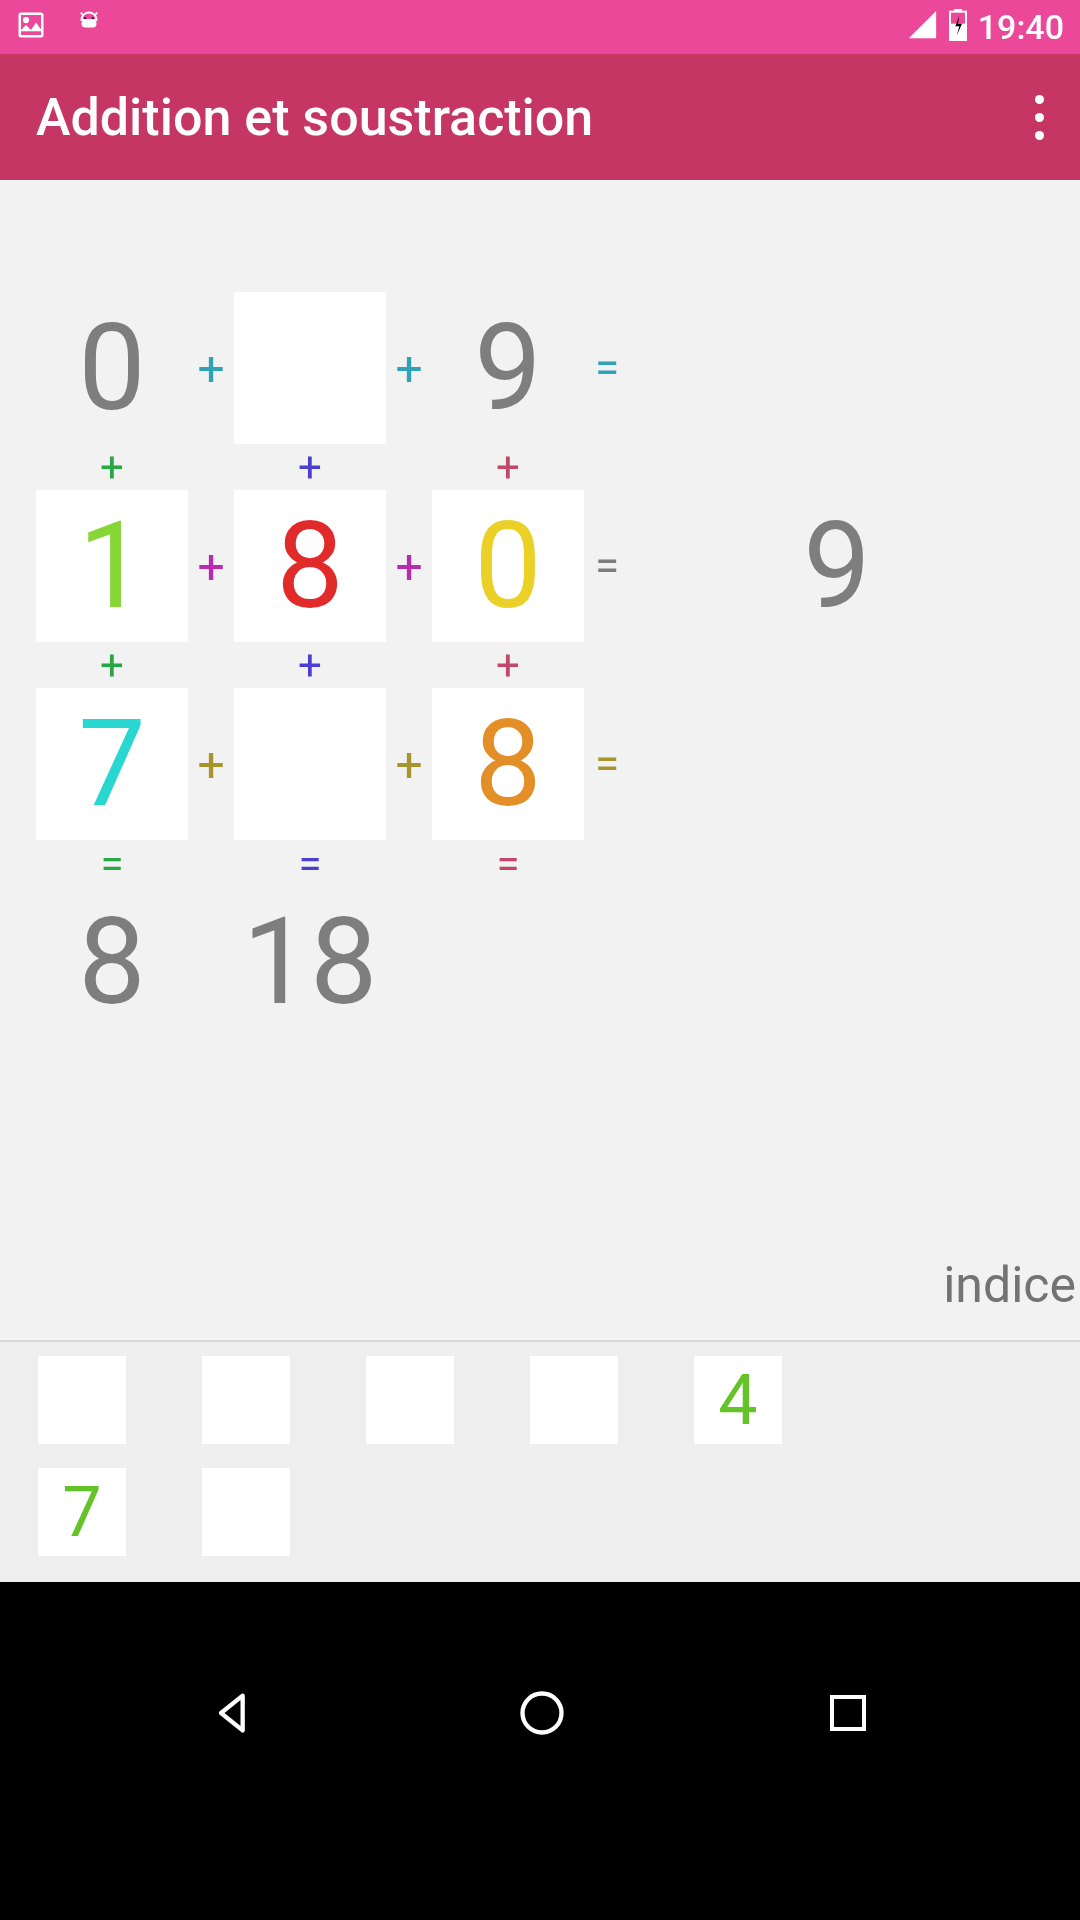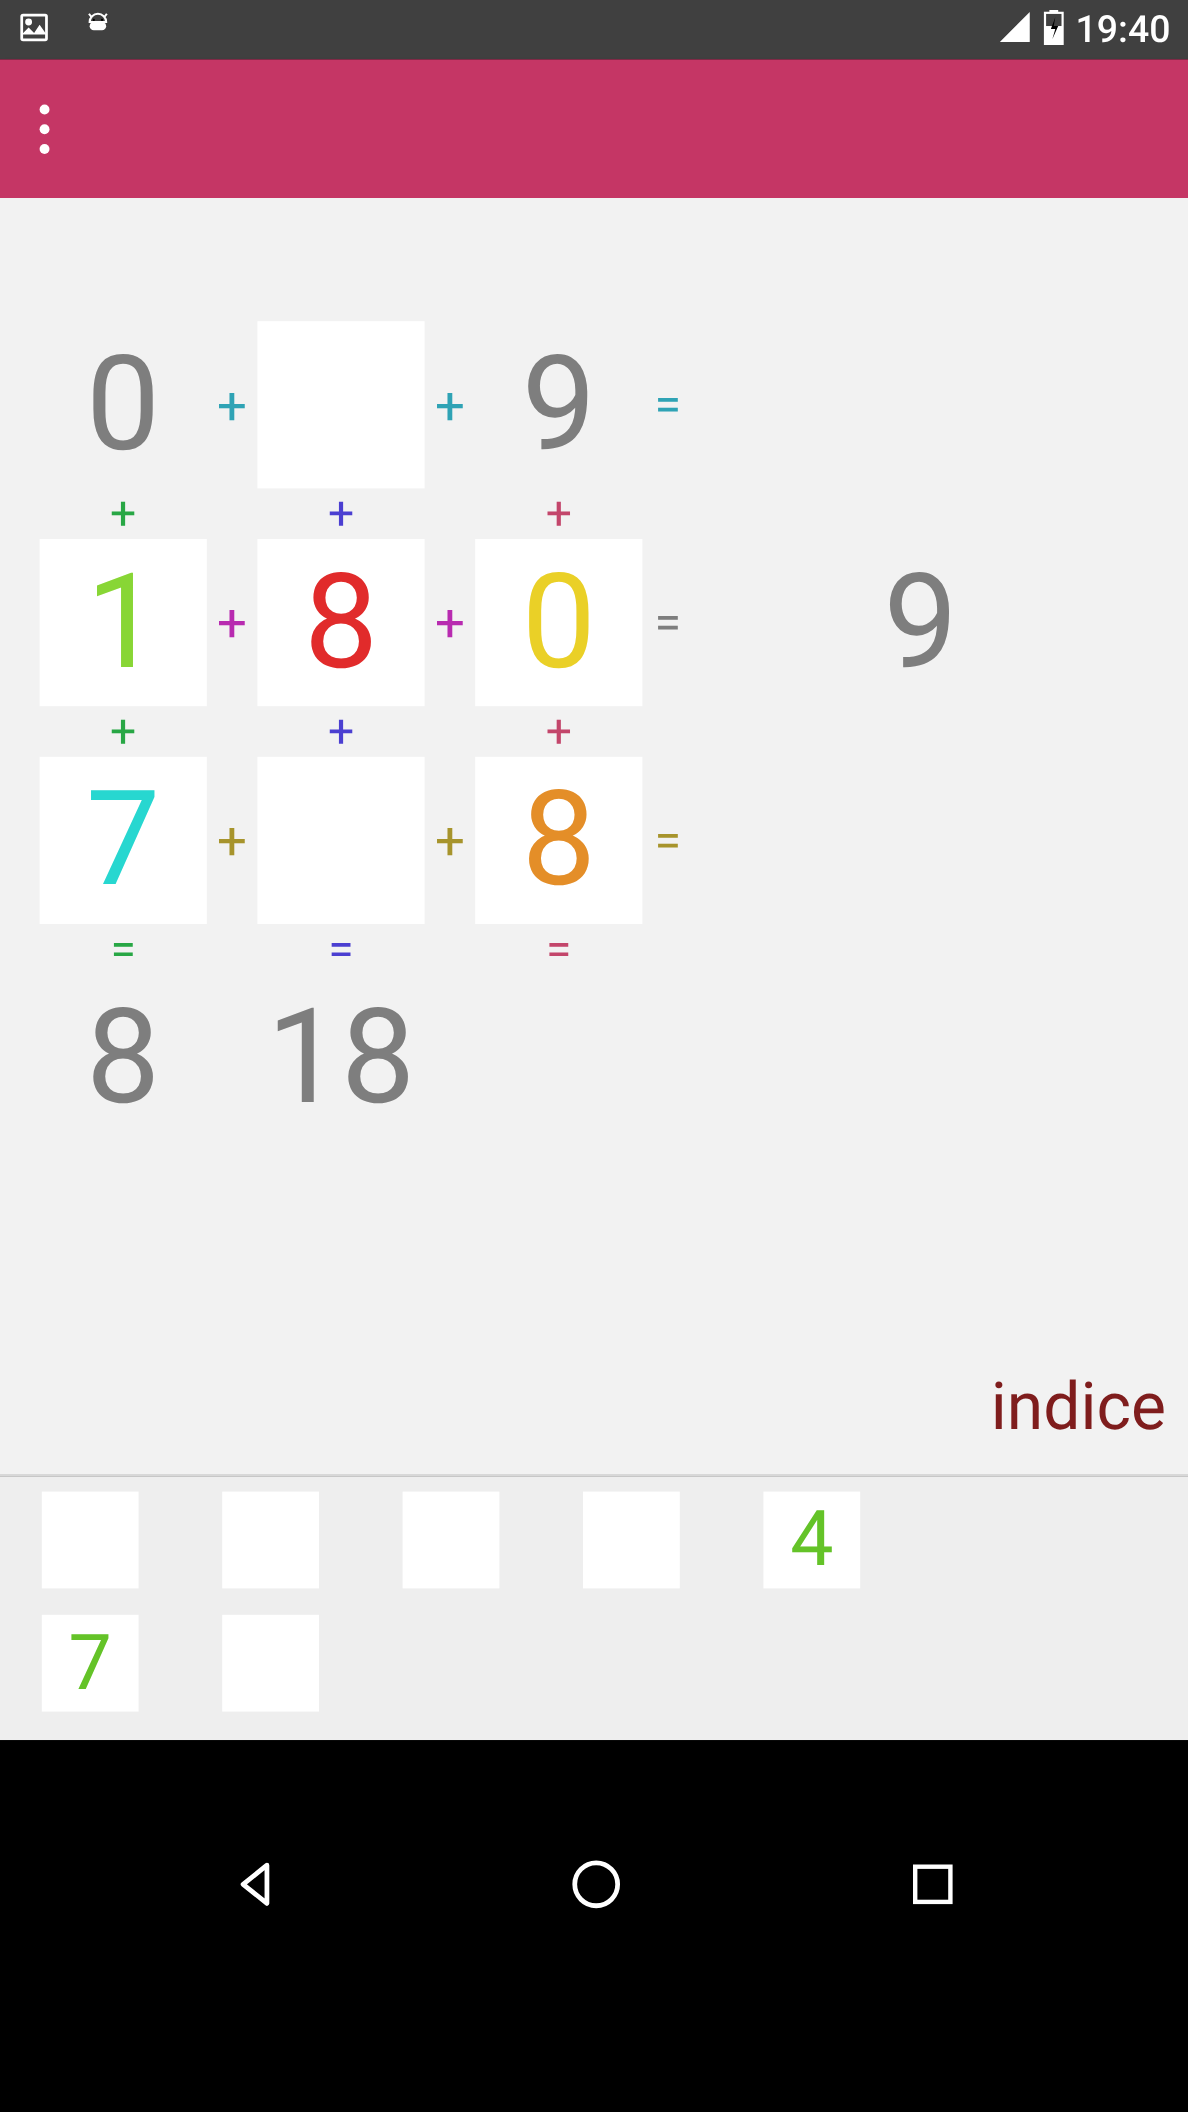--- a/index.html
+++ b/index.html
@@ -1,20 +1,20 @@
 <!DOCTYPE html>
 <html><head>
   <meta charset="utf-8">
   <style>
     * { margin: 0; padding: 0; box-sizing: border-box; }
     html, body { width: 1080px; height: 1920px; font-family: Roboto, Arial, sans-serif; background: #000; overflow: hidden; }
     
     .status-bar {
       height: 54px;
-      background: #404040;
+      background: #ec4899;
       display: flex;
       align-items: center;
       justify-content: space-between;
       padding: 0 16px;
       color: #fff;
     }
     .status-left { display: flex; gap: 28px; align-items: center; }
     .status-right { display: flex; gap: 10px; align-items: center; }
     .status-time { font-size: 34px; font-weight: 500; }
     
@@ -120,24 +120,24 @@
       justify-content: center;
       align-items: center;
       font-size: 120px;
       color: #7e7e7e;
       height: 152px;
     }
     .bottom-row .bspacer { width: 46px; }
     
     .hint {
       position: absolute;
-      right: 20px;
+      right: 4px;
       bottom: 26px;
-      font-size: 60px;
-      color: #7f1d1d;
+      font-size: 50px;
+      color: #737373;
     }
     
     .divider { height: 2px; background: #d8d8d8; }
     
     .tile-area {
       background: #eee;
       height: 240px;
       padding: 14px 0 0 0;
     }
     .tile-row {
@@ -201,20 +201,21 @@
           <rect x="1" y="11" width="12" height="13" fill="#fff"></rect>
           <rect x="4" y="0" width="6" height="2" fill="#fff"></rect>
           <path d="M8 5 L5 13 L8 13 L6 20 L10 11 L7 11 Z" fill="#000"></path>
         </svg>
     </span>
     <span class="status-time">19:40</span>
   </div>
 </div>
 
 <div class="app-bar">
+  <div class="app-title">Addition et soustraction</div>
   <div class="menu-dots">
     <span></span>
       <span></span>
       <span></span>
   </div>
 </div>
 
 <div class="content">
   <div class="puzzle" id="puzzle">
       <div class="puzzle-row">

